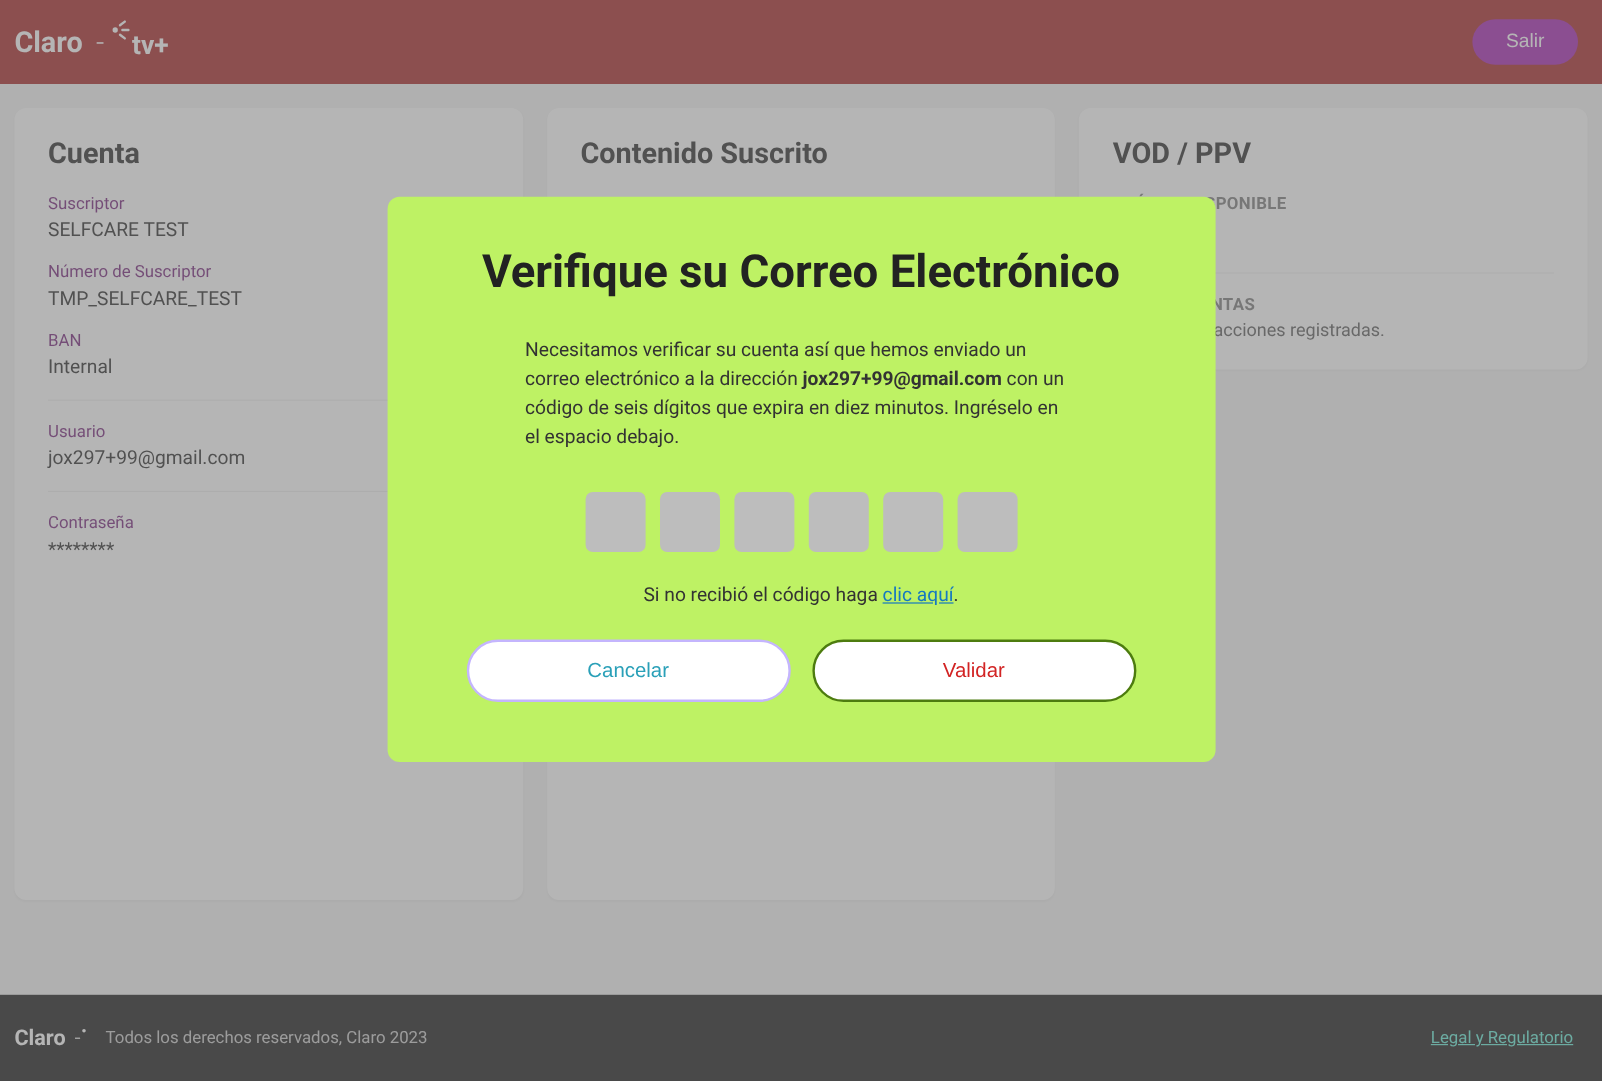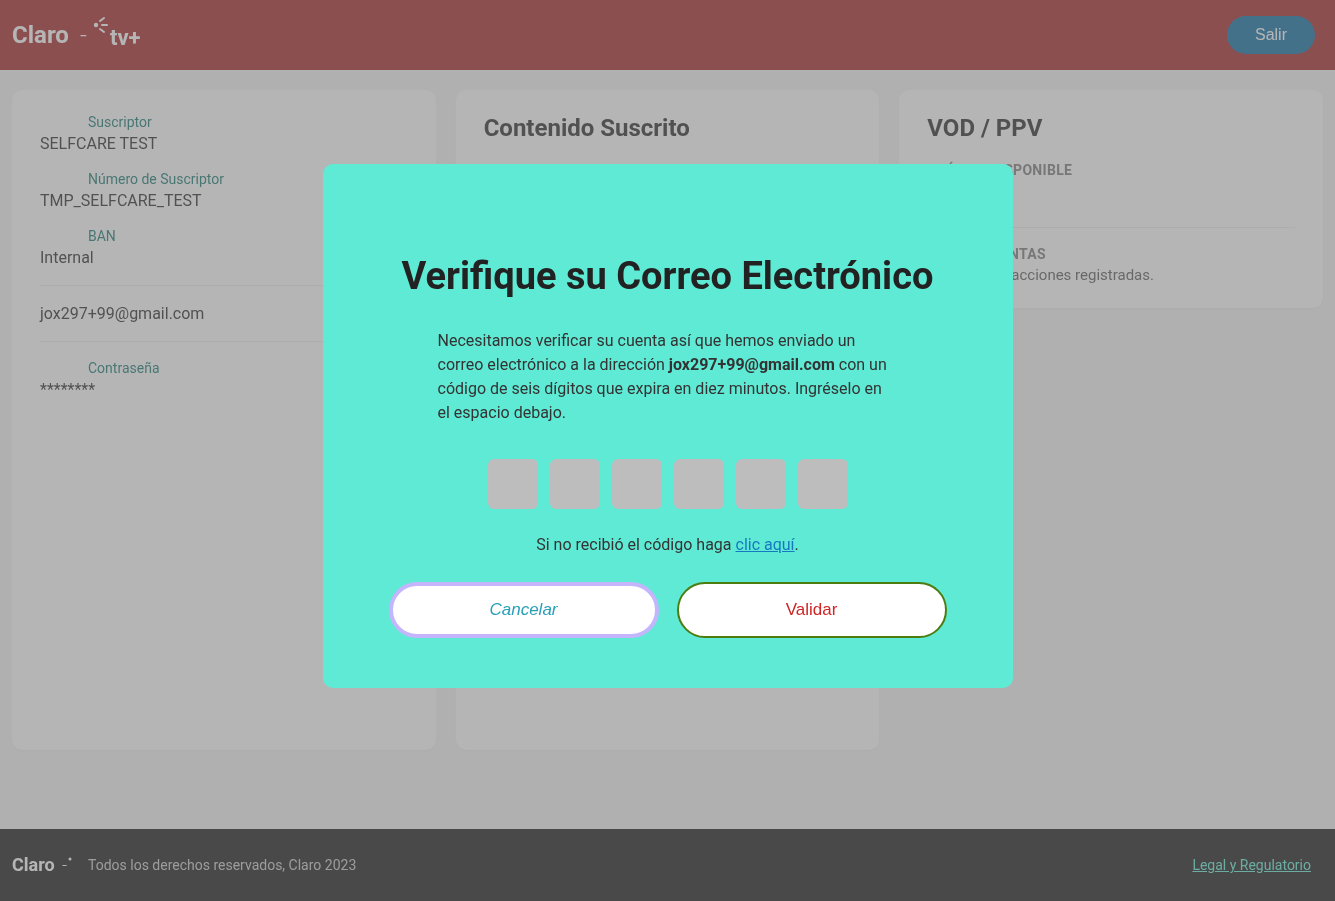--- a/index.html
+++ b/index.html
@@ -19,21 +19,21 @@
     align-items: center;
     justify-content: space-between;
     padding: 0 20px 0 12px;
   }
   .logo {
     display: flex;
     align-items: center;
     color: #fff;
   }
   .btn-logout {
-    background: #0369a1;
+    background: #a21caf;
     color: #fff;
     border: none;
     border-radius: 999px;
     padding: 10px 28px;
     font-size: 16px;
     cursor: pointer;
   }
   
   .main {
     padding: 20px 12px 40px;
@@ -47,24 +47,23 @@
     padding: 24px 28px;
     box-shadow: 0 1px 2px rgba(0,0,0,.04);
   }
   .card h2 {
     font-size: 24px;
     font-weight: 700;
     margin-bottom: 20px;
     color: #222;
   }
   .field-label {
-    color: #0f766e;
+    color: #701a75;
     font-size: 14px;
     margin-bottom: 4px;
-    margin-left: 48px;
   }
   .field-value {
     font-weight: 400;
     font-size: 16px;
     color: #222;
     margin-bottom: 18px;
   }
   .divider {
     border: none;
     border-top: 1px solid #eee;
@@ -109,23 +108,23 @@
     position: fixed;
     inset: 0;
     background: rgba(120,120,120,.55);
     display: flex;
     align-items: flex-start;
     justify-content: center;
   }
   .modal {
     margin-top: 164px;
     width: 690px;
-    background: #5eead4;
+    background: #bef264;
     border-radius: 10px;
-    padding: 89px 60px 50px;
+    padding: 40px 60px 50px;
   }
   .modal h1 {
     font-size: 38px;
     font-weight: 700;
     text-align: center;
     color: #222;
     line-height: 1.25;
     margin-bottom: 28px;
   }
   .modal p {
@@ -166,23 +165,22 @@
   .btn {
     flex: 1;
     max-width: 270px;
     padding: 14px 0;
     border-radius: 999px;
     background: #fff;
     font-size: 17px;
     cursor: pointer;
   }
   .btn-cancel {
-    border: 4px solid #c4b5fd;
+    border: 2px solid #c4b5fd;
     color: #2aa0b8;
-    font-style: italic;
   }
   .btn-validate {
     border: 2px solid #4d7c0f;
     color: #d22424;
   }
 </style>
 </head>
 <body>
 
 <header class="header">
@@ -196,32 +194,34 @@
       </g>
       <text x="98" y="32" font-size="22" font-weight="700" fill="#fff" font-family="inherit">tv+</text>
     </svg>
   </div>
   <button class="btn-logout">Salir</button>
 </header>
 
 <main class="main">
 
   <section class="card">
+    <h2>Cuenta</h2>
 
     <div class="field-label">Suscriptor</div>
     <div class="field-value">SELFCARE TEST</div>
 
     <div class="field-label">Número de Suscriptor</div>
     <div class="field-value">TMP_SELFCARE_TEST</div>
 
     <div class="field-label">BAN</div>
     <div class="field-value">Internal</div>
 
     <hr class="divider">
 
+    <div class="field-label">Usuario</div>
     <div class="field-value">jox297+99@gmail.com</div>
 
     <hr class="divider">
 
     <div class="field-label">Contraseña</div>
     <div class="field-value">********</div>
   </section>
 
   <section class="card card-tall">
     <h2>Contenido Suscrito</h2>

